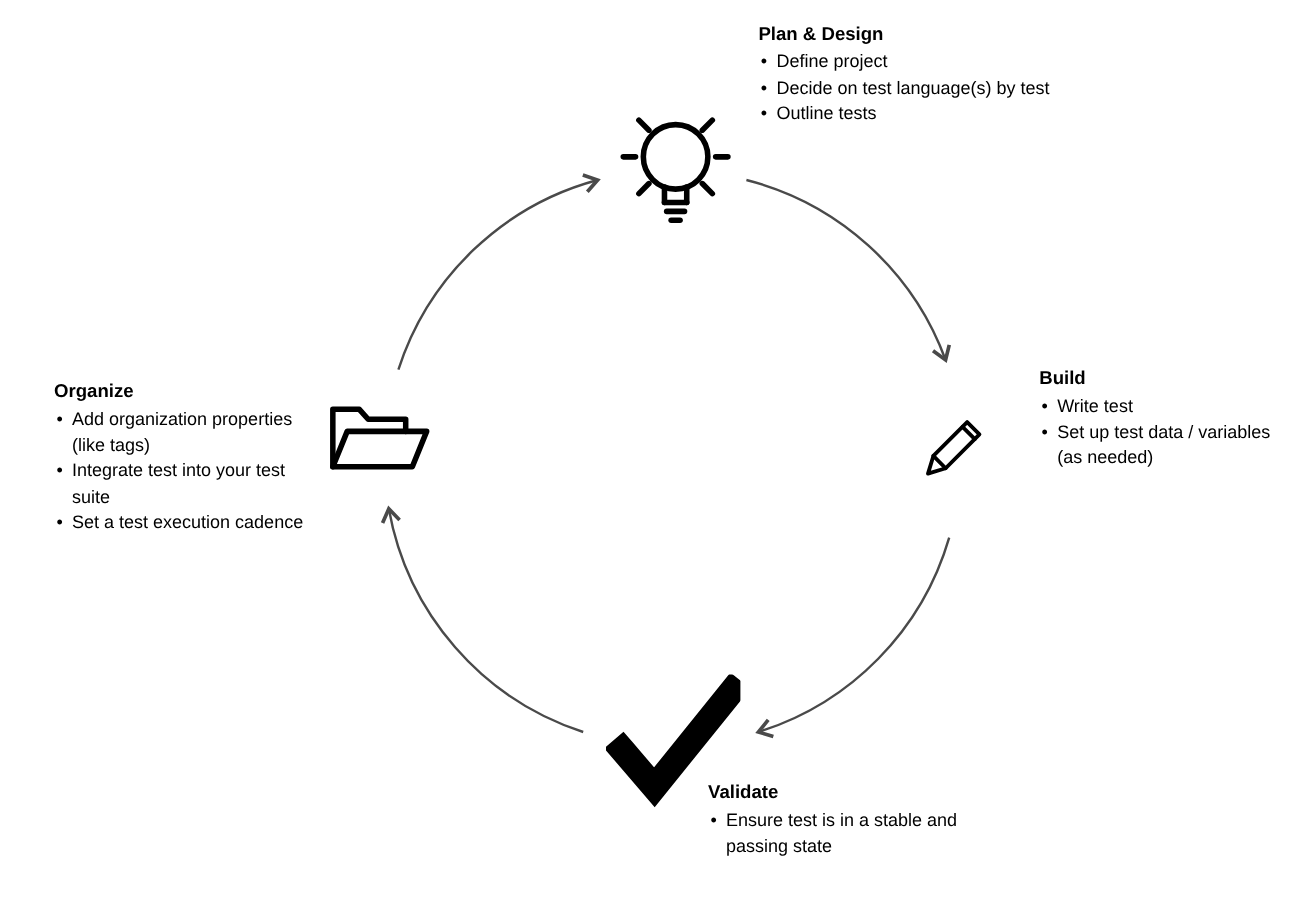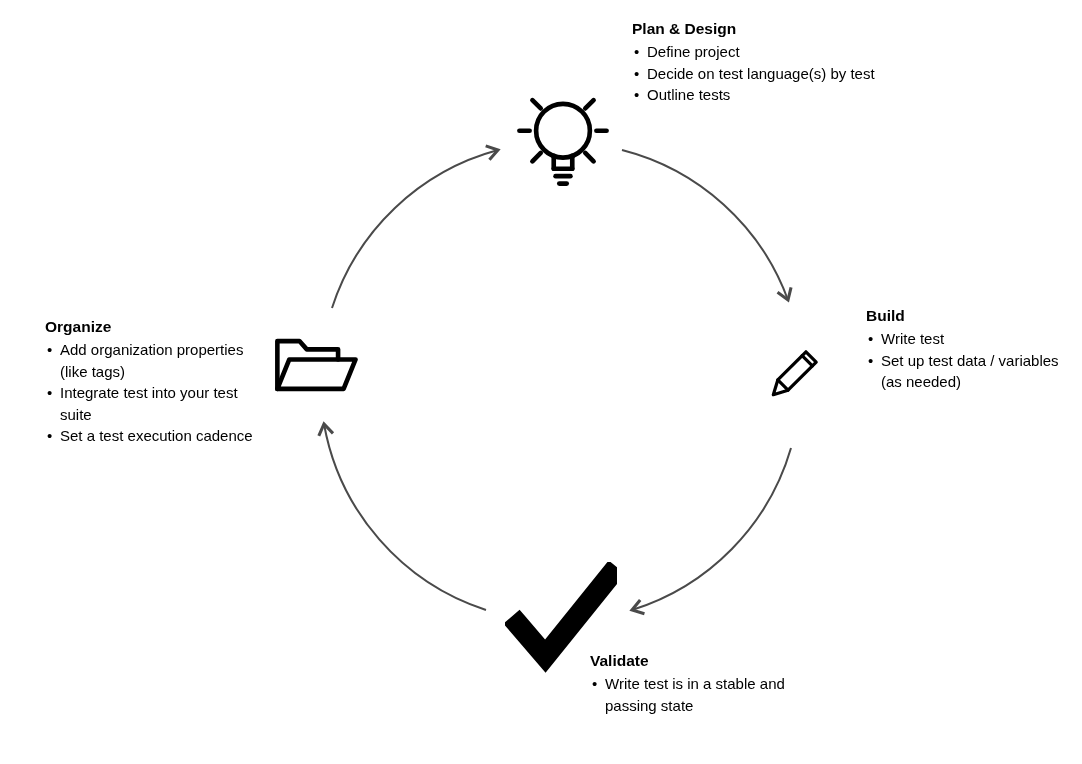--- a/index.html
+++ b/index.html
@@ -99,21 +99,21 @@
     <div class="stage-title">Build</div>
     <ul class="bullets">
       <li>Write test</li>
       <li>Set up test data / variables (as needed)</li>
     </ul>
   </div>
 
   <div class="stage stage-validate">
     <div class="stage-title">Validate</div>
     <ul class="bullets">
-      <li>Write test is in a stable and passing state</li>
+      <li>Ensure test is in a stable and passing state</li>
     </ul>
   </div>
 
   <div class="stage stage-organize">
     <div class="stage-title">Organize</div>
     <ul class="bullets">
       <li>Add organization properties (like tags)</li>
       <li>Integrate test into your test suite</li>
       <li>Set a test execution cadence</li>
     </ul>

